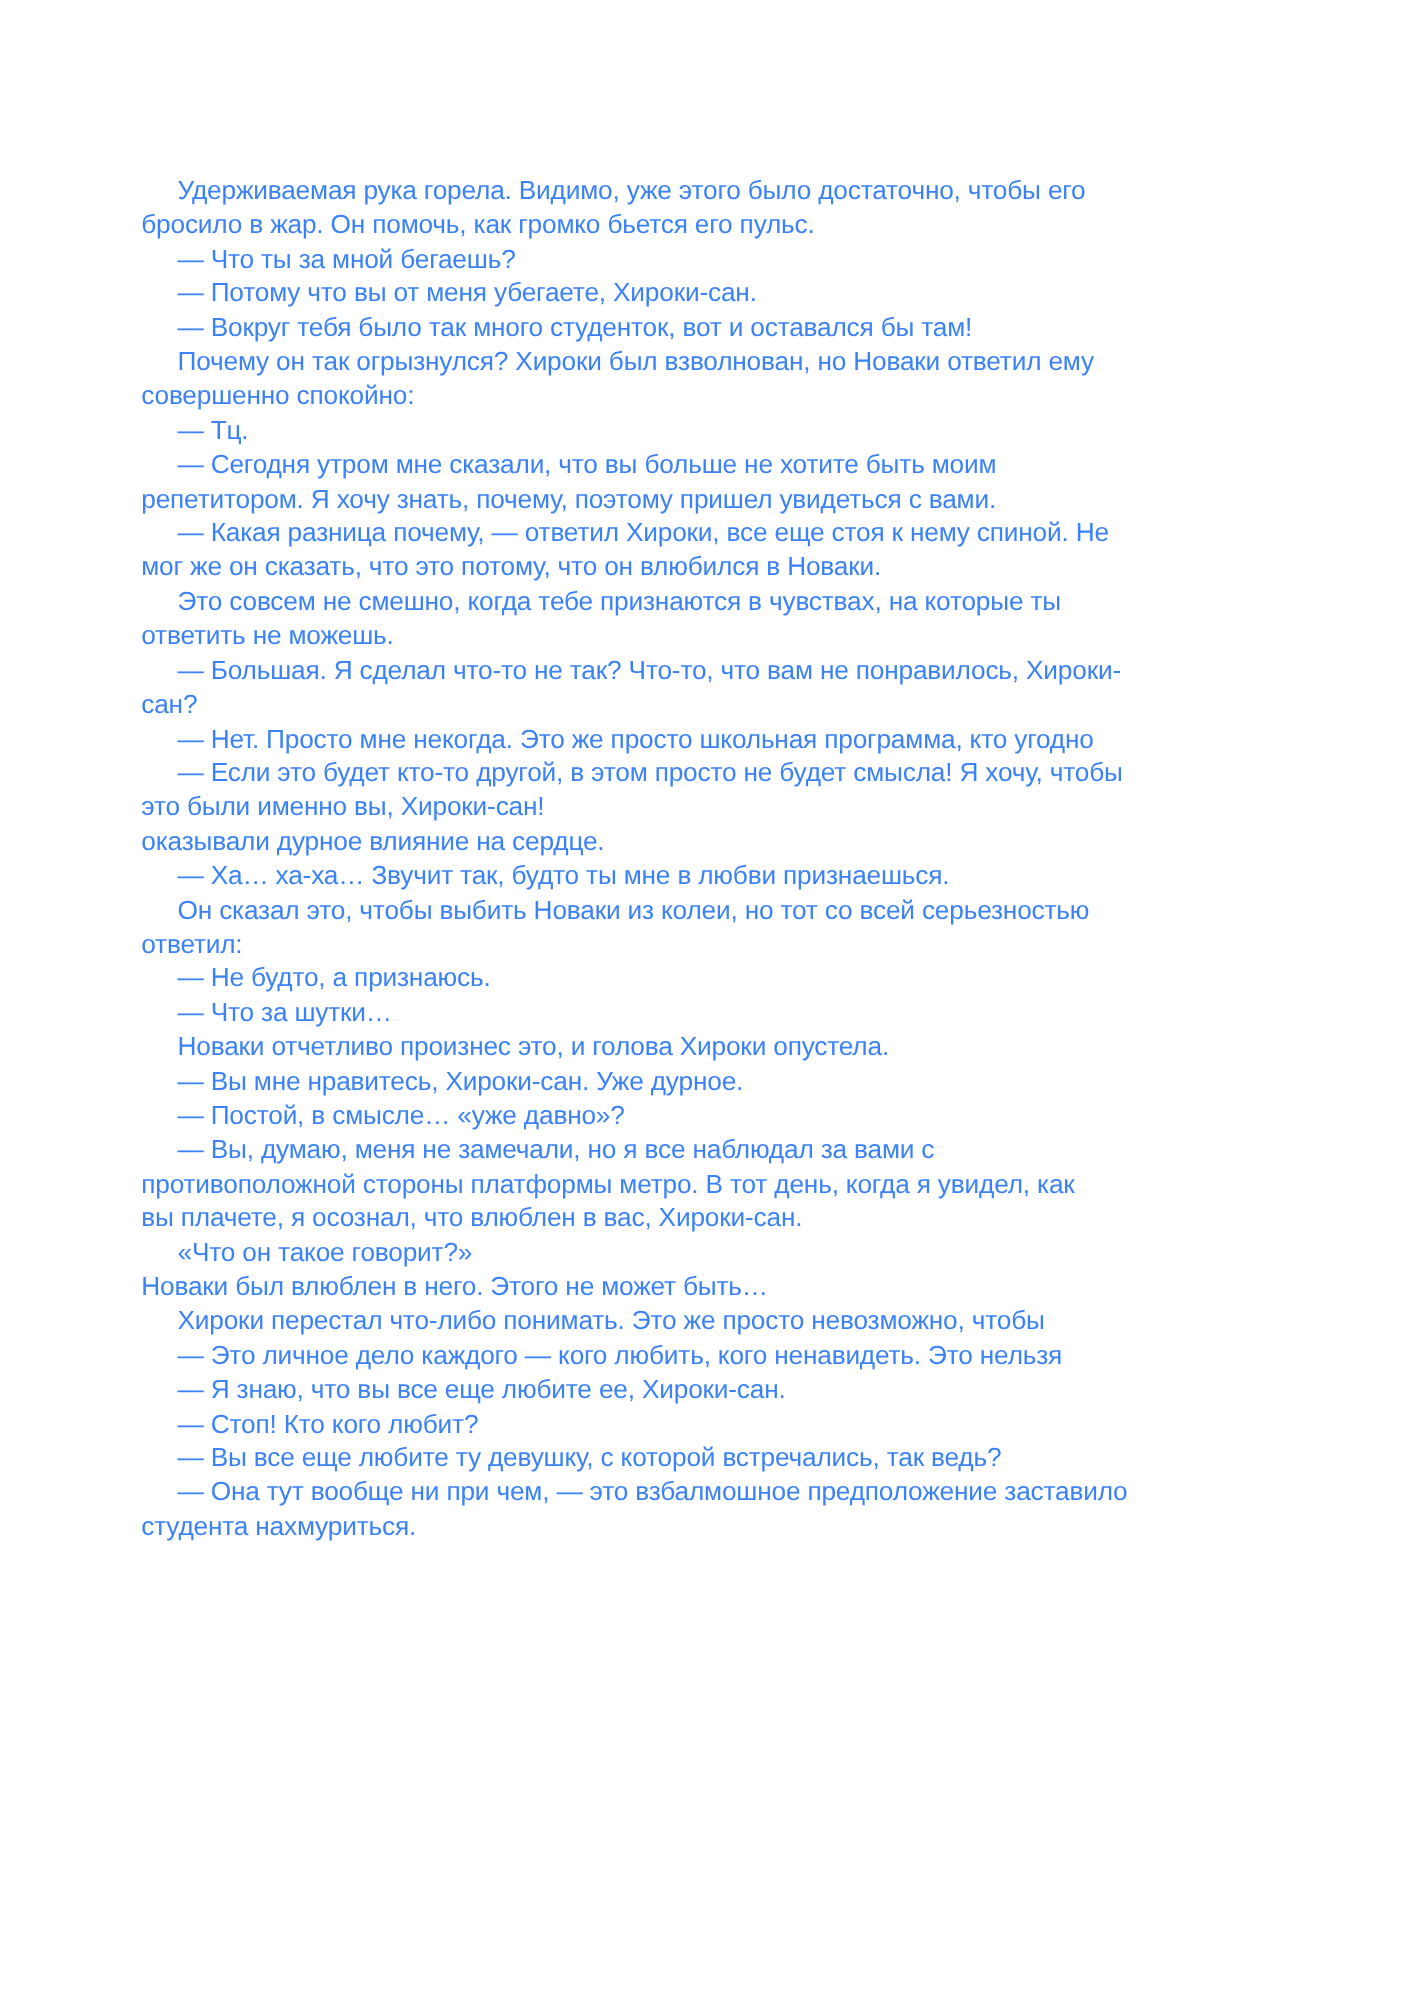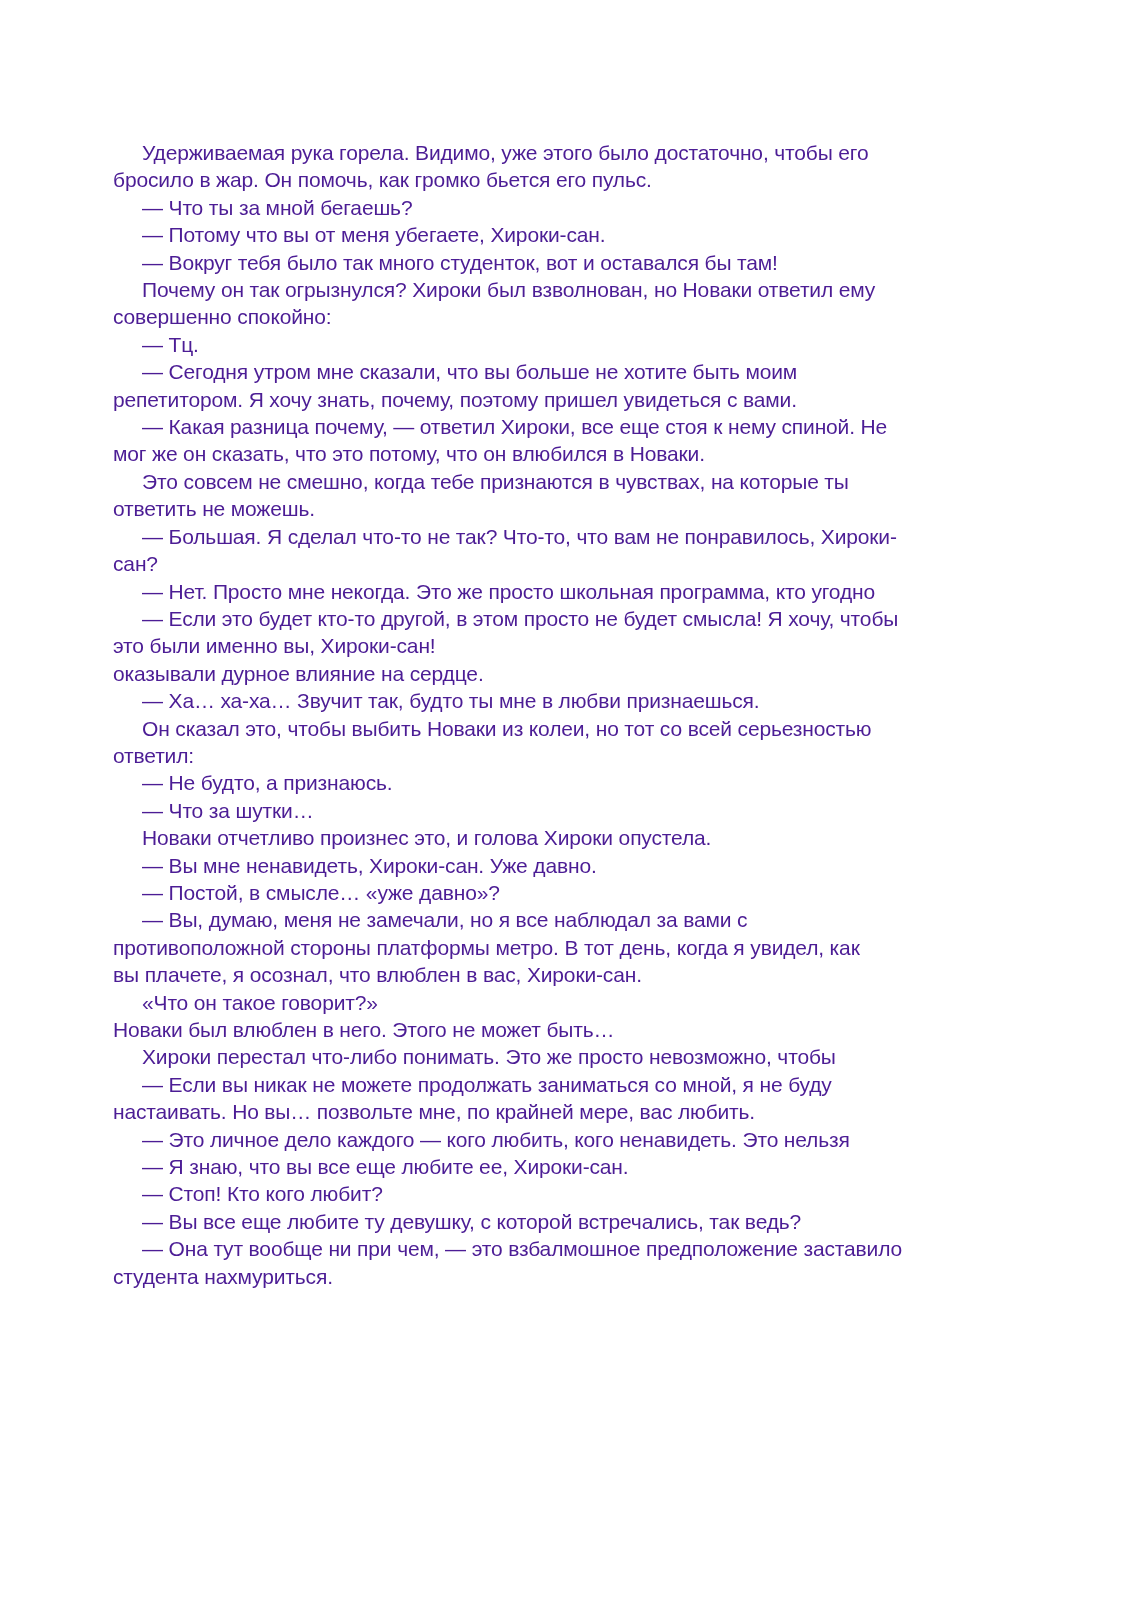--- a/index.html
+++ b/index.html
@@ -34,21 +34,21 @@
     white-space: pre;
   }
   .line.first {
     padding-left: 29px;
   }
 </style>
 </head>
 <body>
 
 <div class="page">
-  <div class="text-block" id="text-block" style="color: #4c1d95;">
+  <div class="text-block" id="text-block" style="color: #3b82f6;">
       <div class="para">
         <div class="line first">Удерживаемая рука горела. Видимо, уже этого было достаточно, чтобы его</div>
         <div class="line">бросило в жар. Он помочь, как громко бьется его пульс.</div>
       </div>
       <div class="para">
         <div class="line first">— Что ты за мной бегаешь?</div>
       </div>
       <div class="para">
         <div class="line first">— Потому что вы от меня убегаете, Хироки-сан.</div>
       </div>
@@ -98,40 +98,36 @@
       <div class="para">
         <div class="line first">— Не будто, а признаюсь.</div>
       </div>
       <div class="para">
         <div class="line first">— Что за шутки…</div>
       </div>
       <div class="para">
         <div class="line first">Новаки отчетливо произнес это, и голова Хироки опустела.</div>
       </div>
       <div class="para">
-        <div class="line first">— Вы мне ненавидеть, Хироки-сан. Уже давно.</div>
+        <div class="line first">— Вы мне нравитесь, Хироки-сан. Уже дурное.</div>
       </div>
       <div class="para">
         <div class="line first">— Постой, в смысле… «уже давно»?</div>
       </div>
       <div class="para">
         <div class="line first">— Вы, думаю, меня не замечали, но я все наблюдал за вами с</div>
         <div class="line">противоположной стороны платформы метро. В тот день, когда я увидел, как</div>
         <div class="line">вы плачете, я осознал, что влюблен в вас, Хироки-сан.</div>
       </div>
       <div class="para">
         <div class="line first">«Что он такое говорит?»</div>
       </div>
       <div class="para">
         <div class="line">Новаки был влюблен в него. Этого не может быть…</div>
         <div class="line first">Хироки перестал что-либо понимать. Это же просто невозможно, чтобы</div>
-      </div>
-      <div class="para">
-        <div class="line first">— Если вы никак не можете продолжать заниматься со мной, я не буду</div>
-        <div class="line">настаивать. Но вы… позвольте мне, по крайней мере, вас любить.</div>
       </div>
       <div class="para">
         <div class="line first">— Это личное дело каждого — кого любить, кого ненавидеть. Это нельзя</div>
       </div>
       <div class="para">
         <div class="line first">— Я знаю, что вы все еще любите ее, Хироки-сан.</div>
       </div>
       <div class="para">
         <div class="line first">— Стоп! Кто кого любит?</div>
       </div>

